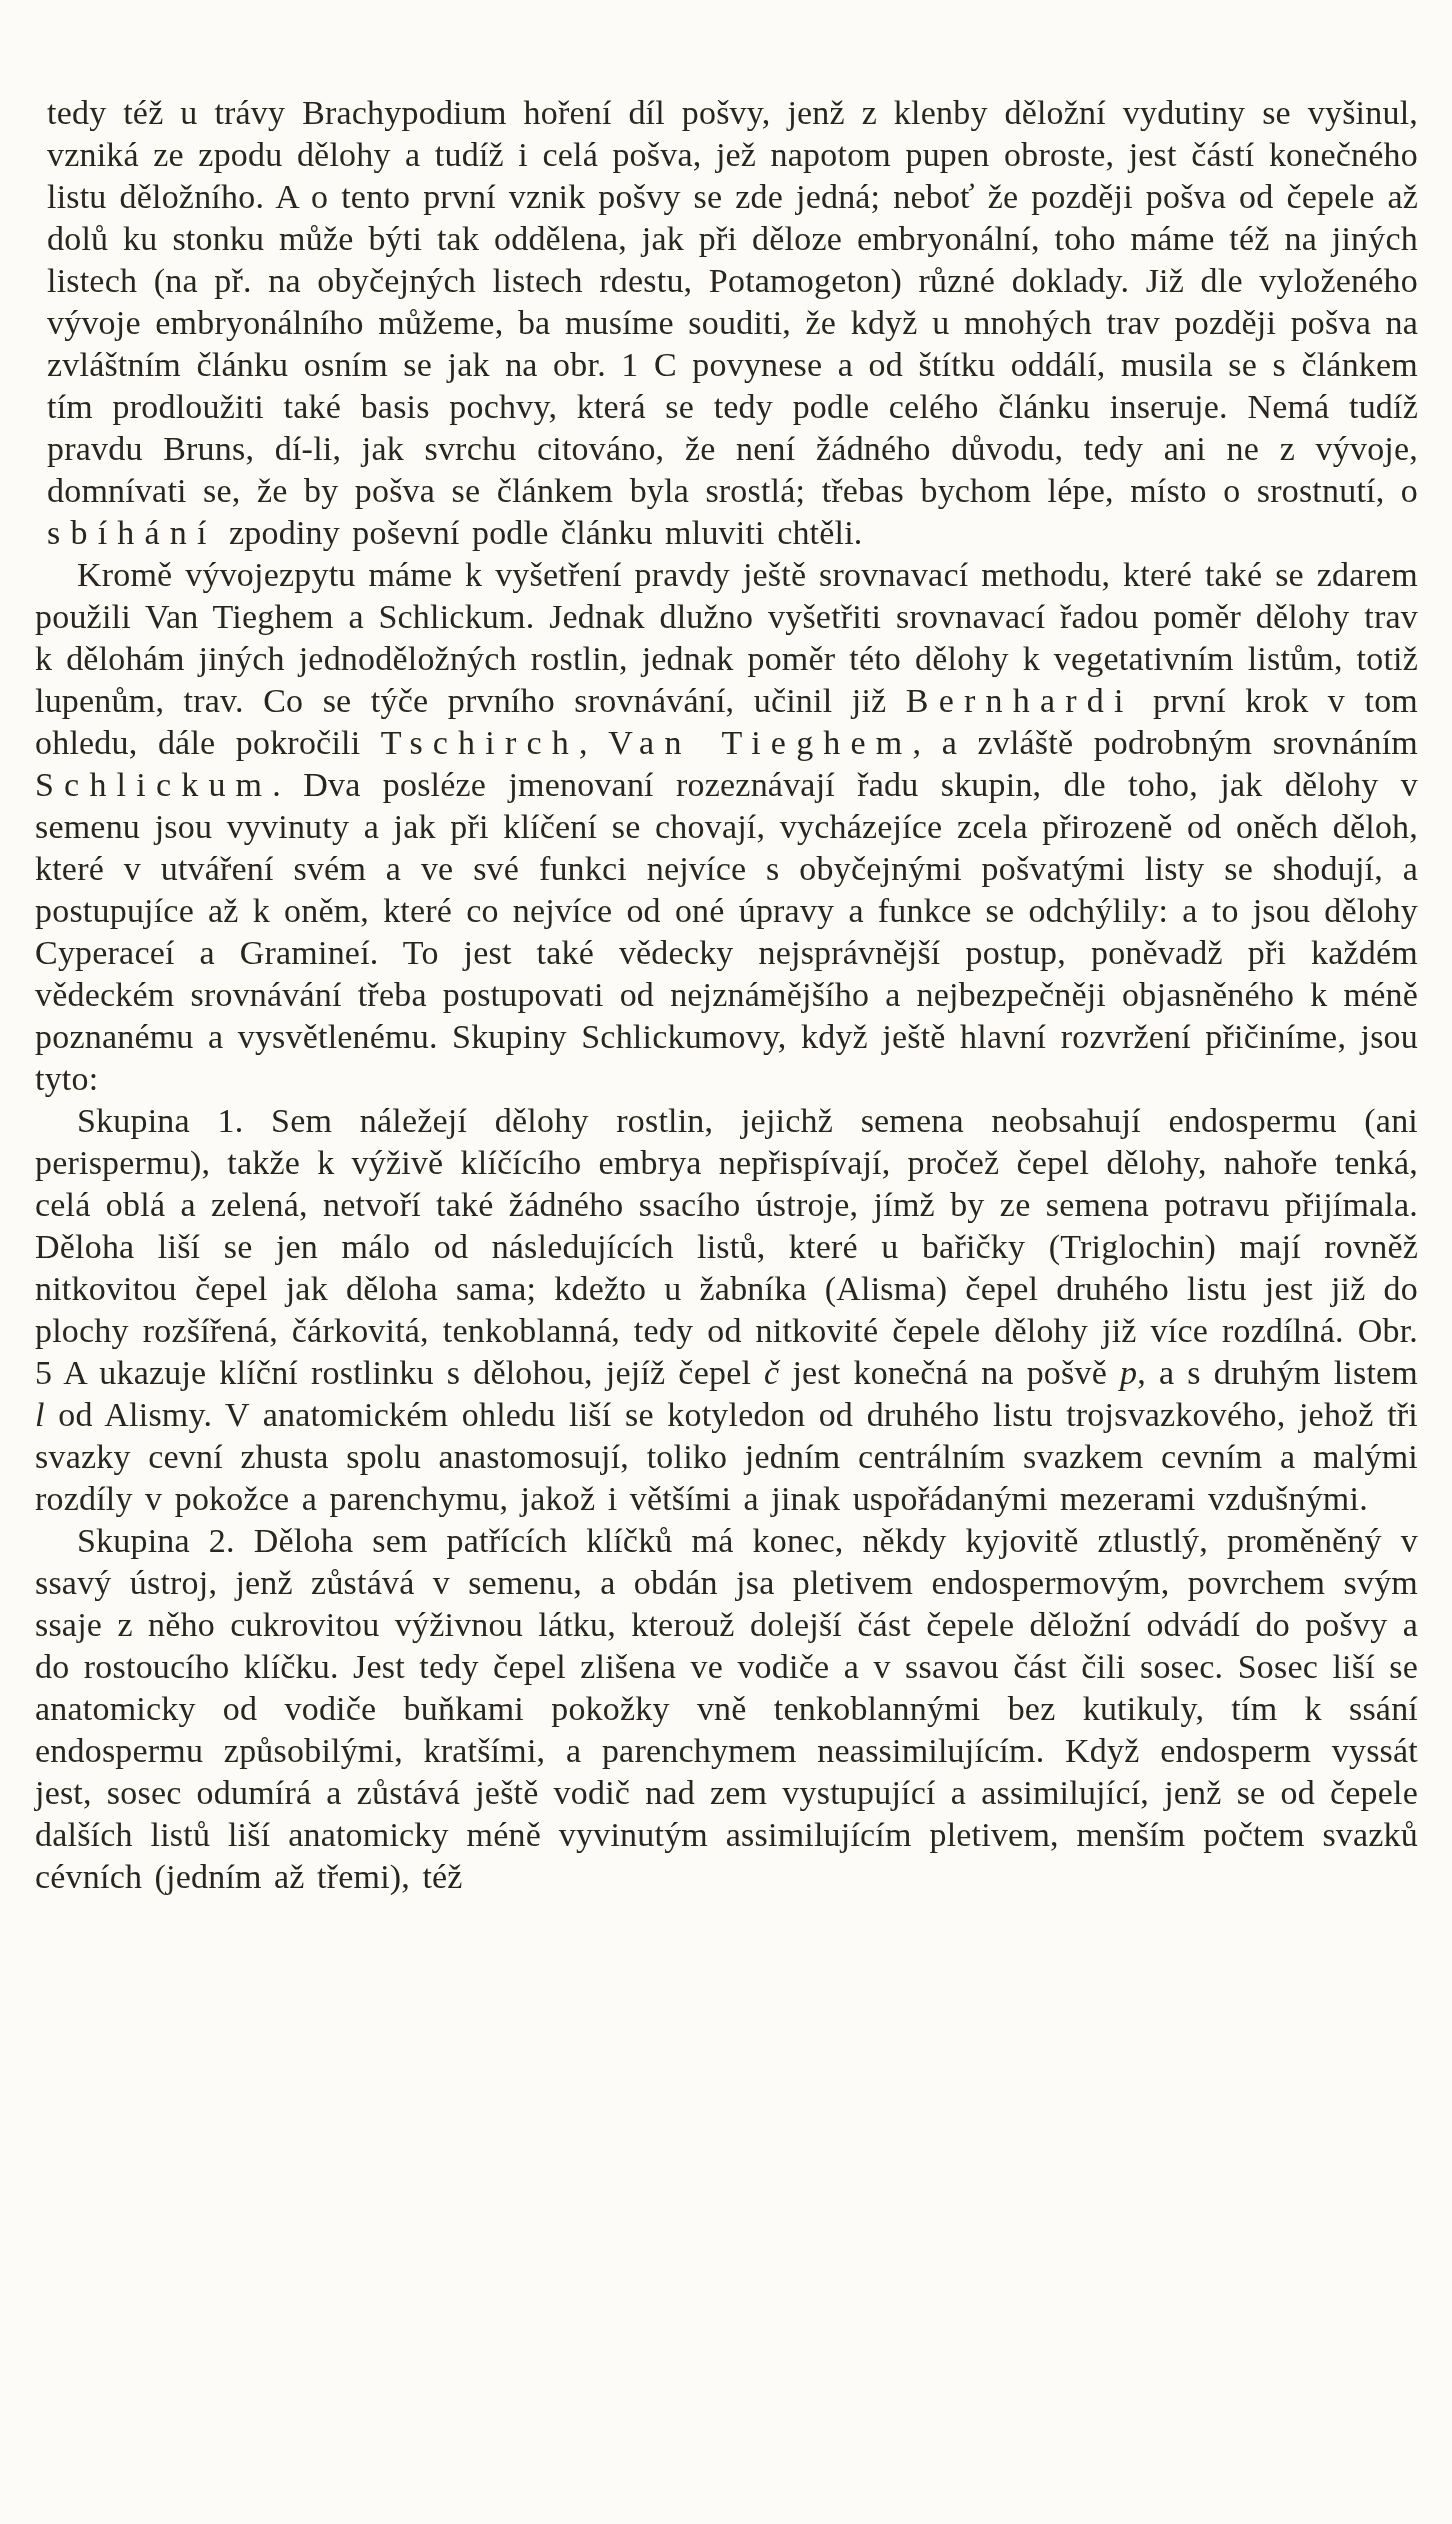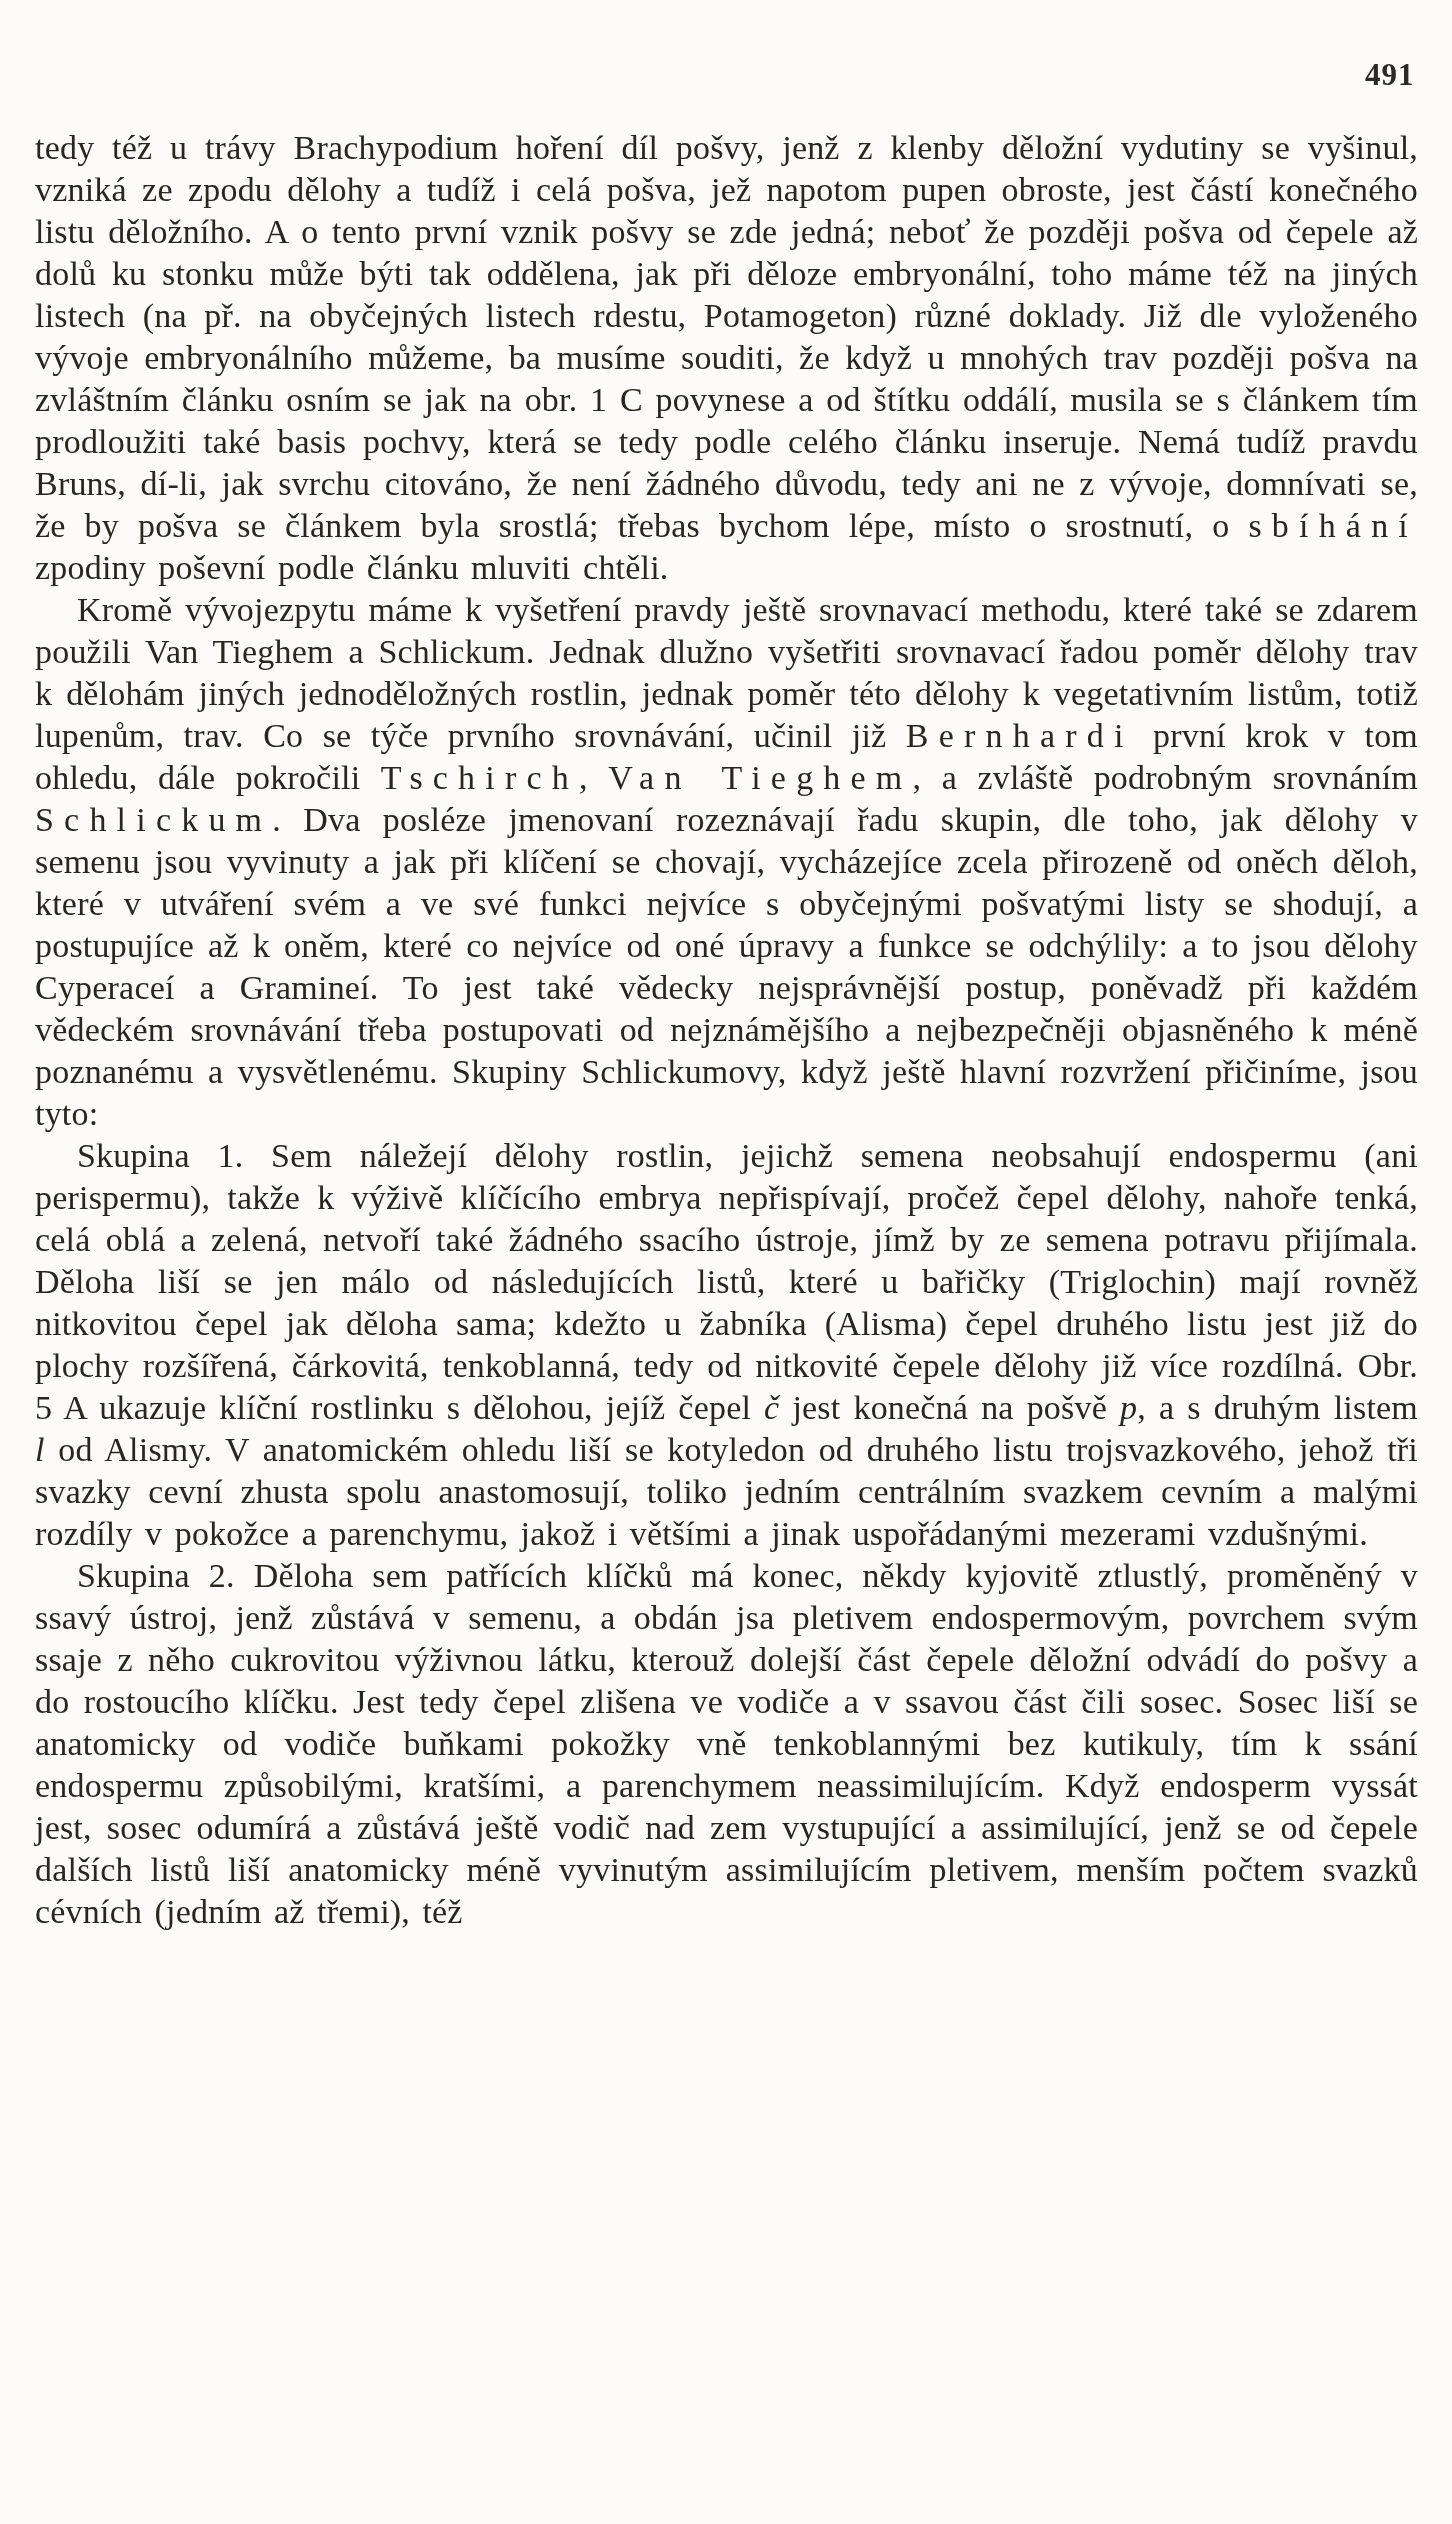--- a/index.html
+++ b/index.html
@@ -37,33 +37,33 @@
     text-align: justify;
     word-spacing: 3.7px;
     letter-spacing: 0.2px;
   }
   .text-block p {
     margin: 0;
     text-indent: 42px;
   }
   .text-block p.no-indent {
     text-indent: 0;
+    margin-left: 12px;
   }
   .seg-spaced {
     letter-spacing: 0.30em;
   }
   .seg-italic {
     font-style: italic;
   }
 </style>
 </head>
 <body>
 
 <div class="page" style="background: rgb(252, 251, 247); color: rgb(40, 38, 31);">
-  <div class="page-number">491</div>
   <div class="text-block">
       <p class="no-indent"><span>tedy též u trávy Brachypodium hoření díl pošvy, jenž z klenby děložní vydutiny se vyšinul, vzniká ze zpodu dělohy a tudíž i celá pošva, jež napotom pupen obroste, jest částí konečného listu děložního. A o tento první vznik pošvy se zde jedná; neboť že později pošva od čepele až dolů ku stonku může býti tak oddělena, jak při děloze embryonální, toho máme též na jiných listech (na př. na obyčejných listech rdestu, Potamogeton) různé doklady. Již dle vyloženého vývoje embryonálního můžeme, ba musíme souditi, že když u mnohých trav později pošva na zvláštním článku osním se jak na obr. 1 C povynese a od štítku oddálí, musila se s článkem tím prodloužiti také basis pochvy, která se tedy podle celého článku inseruje. Nemá tudíž pravdu Bruns, dí-li, jak svrchu citováno, že není žádného důvodu, tedy ani ne z vývoje, domnívati se, že by pošva se článkem byla srostlá; třebas bychom lépe, místo o srostnutí, o </span><span class="seg-spaced">sbíhání</span><span> zpodiny poševní podle článku mluviti chtěli.</span></p>
       <p><span>Kromě vývojezpytu máme k vyšetření pravdy ještě srovnavací methodu, které také se zdarem použili Van Tieghem a Schlickum. Jednak dlužno vyšetřiti srovnavací řadou poměr dělohy trav k dělohám jiných jednoděložných rostlin, jednak poměr této dělohy k vegetativním listům, totiž lupenům, trav. Co se týče prvního srovnávání, učinil již </span><span class="seg-spaced">Bernhardi</span><span> první krok v tom ohledu, dále pokročili </span><span class="seg-spaced">Tschirch</span><span>, </span><span class="seg-spaced">Van Tieghem</span><span>, a zvláště podrobným srovnáním </span><span class="seg-spaced">Schlickum</span><span>. Dva posléze jmenovaní rozeznávají řadu skupin, dle toho, jak dělohy v semenu jsou vyvinuty a jak při klíčení se chovají, vycházejíce zcela přirozeně od oněch děloh, které v utváření svém a ve své funkci nejvíce s obyčejnými pošvatými listy se shodují, a postupujíce až k oněm, které co nejvíce od oné úpravy a funkce se odchýlily: a to jsou dělohy Cyperaceí a Gramineí. To jest také vědecky nejsprávnější postup, poněvadž při každém vědeckém srovnávání třeba postupovati od nejznámějšího a nejbezpečněji objasněného k méně poznanému a vysvětlenému. Skupiny Schlickumovy, když ještě hlavní rozvržení přičiníme, jsou tyto:</span></p>
       <p><span>Skupina 1. Sem náležejí dělohy rostlin, jejichž semena neobsahují endospermu (ani perispermu), takže k výživě klíčícího embrya nepřispívají, pročež čepel dělohy, nahoře tenká, celá oblá a zelená, netvoří také žádného ssacího ústroje, jímž by ze semena potravu přijímala. Děloha liší se jen málo od následujících listů, které u bařičky (Triglochin) mají rovněž nitkovitou čepel jak děloha sama; kdežto u žabníka (Alisma) čepel druhého listu jest již do plochy rozšířená, čárkovitá, tenkoblanná, tedy od nitkovité čepele dělohy již více rozdílná. Obr. 5 A ukazuje klíční rostlinku s dělohou, jejíž čepel </span><span class="seg-italic">č</span><span> jest konečná na pošvě </span><span class="seg-italic">p</span><span>, a s druhým listem </span><span class="seg-italic">l</span><span> od Alismy. V anatomickém ohledu liší se kotyledon od druhého listu trojsvazkového, jehož tři svazky cevní zhusta spolu anastomosují, toliko jedním centrálním svazkem cevním a malými rozdíly v pokožce a parenchymu, jakož i většími a jinak uspořádanými mezerami vzdušnými.</span></p>
       <p><span>Skupina 2. Děloha sem patřících klíčků má konec, někdy kyjovitě ztlustlý, proměněný v ssavý ústroj, jenž zůstává v semenu, a obdán jsa pletivem endospermovým, povrchem svým ssaje z něho cukrovitou výživnou látku, kterouž dolejší část čepele děložní odvádí do pošvy a do rostoucího klíčku. Jest tedy čepel zlišena ve vodiče a v ssavou část čili sosec. Sosec liší se anatomicky od vodiče buňkami pokožky vně tenkoblannými bez kutikuly, tím k ssání endospermu způsobilými, kratšími, a parenchymem neassimilujícím. Když endosperm vyssát jest, sosec odumírá a zůstává ještě vodič nad zem vystupující a assimilující, jenž se od čepele dalších listů liší anatomicky méně vyvinutým assimilujícím pletivem, menším počtem svazků cévních (jedním až třemi), též</span></p>
     </div>
 </div>
 
 
 </body></html>

